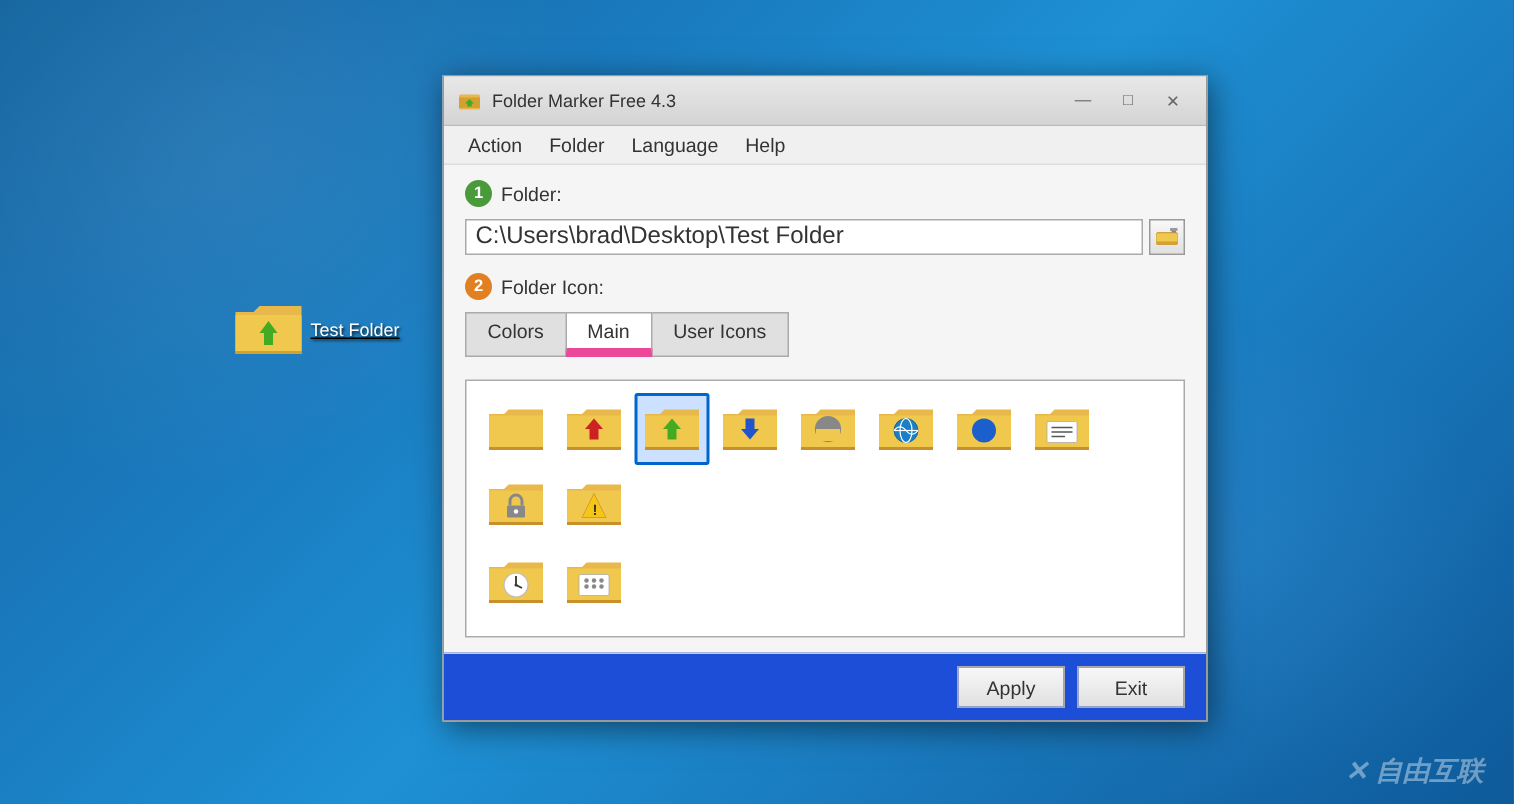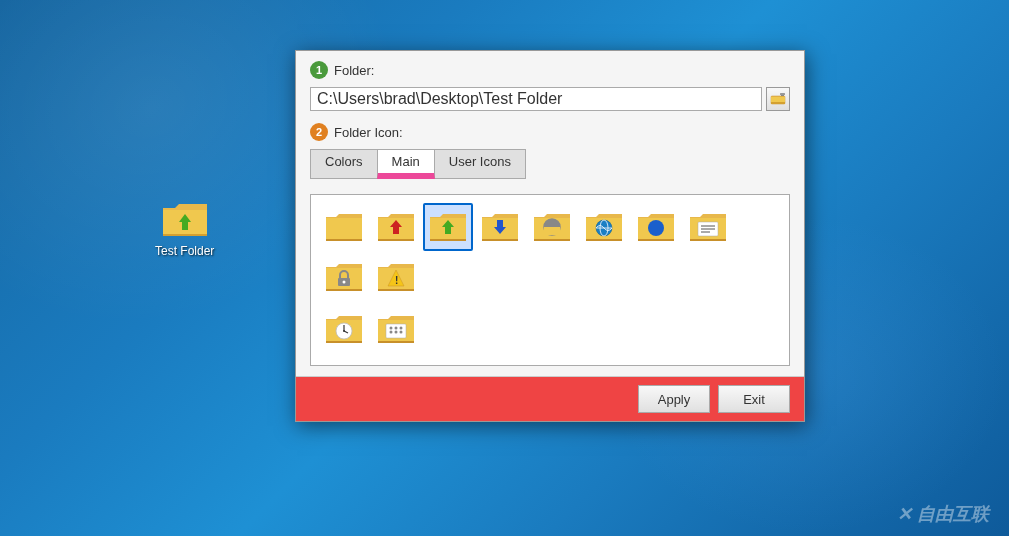--- a/index.html
+++ b/index.html
@@ -41,25 +41,25 @@
       height: 60%;
       background: radial-gradient(ellipse, rgba(100,180,255,0.15) 0%, transparent 70%);
     }
 
     
     .desktop-icon {
       position: absolute;
       top: 200px;
       left: 155px;
       display: flex;
-      flex-direction: column;
       align-items: center;
       gap: 4px;
       cursor: pointer;
       user-select: none;
+      text-decoration: underline;
     }
 
     .desktop-icon-img {
       width: 48px;
       height: 40px;
       position: relative;
     }
 
     .desktop-icon-label {
       color: white;
@@ -278,21 +278,21 @@
       background: #cce0ff;
     }
 
     .icon-svg {
       width: 40px;
       height: 36px;
     }
 
     
     .footer {
-      background: #ef4444;
+      background: #1d4ed8;
       border-top: 1px solid #ccc;
       padding: 8px 14px;
       display: flex;
       justify-content: flex-end;
       gap: 8px;
     }
 
     .footer-btn {
       min-width: 72px;
       height: 28px;
@@ -320,21 +320,44 @@
       <polygon points="24,14 30,22 27,22 27,30 21,30 21,22 18,22" fill="#44aa22"></polygon>
     </svg>
   </div>
   <span class="desktop-icon-label">Test Folder</span>
 </div>
 
 <div class="watermark">✕ 自由互联</div>
 
 <div class="window">
 
-
+  <div class="title-bar">
+    <div class="title-bar-left">
+      <div class="app-icon">
+        <svg width="16" height="16" viewBox="0 0 16 16">
+          <rect x="1" y="4" width="14" height="10" rx="1" fill="#e8b84b"></rect>
+          <path d="M1,6 L15,6 L15,13 L1,13 Z" fill="#d4a030"></path>
+          <polygon points="8,7 11,10 9.5,10 9.5,12 6.5,12 6.5,10 5,10" fill="#44aa22"></polygon>
+        </svg>
+      </div>
+      <span class="title-text">Folder Marker Free 4.3</span>
+    </div>
+    <div class="window-controls">
+      <button class="win-btn">—</button>
+      <button class="win-btn">□</button>
+      <button class="win-btn close">✕</button>
+    </div>
+  </div>
+
+  <div class="menu-bar">
+    <span class="menu-item">Action</span>
+    <span class="menu-item">Folder</span>
+    <span class="menu-item">Language</span>
+    <span class="menu-item">Help</span>
+  </div>
 
   <div class="content">
 
     <div class="section-row">
       <div class="step-circle green">1</div>
       <span class="section-label">Folder:</span>
     </div>
     <div class="folder-path-row">
       <input type="text" class="path-input" value="C:\Users\brad\Desktop\Test Folder" style="">
       <button class="browse-btn">

